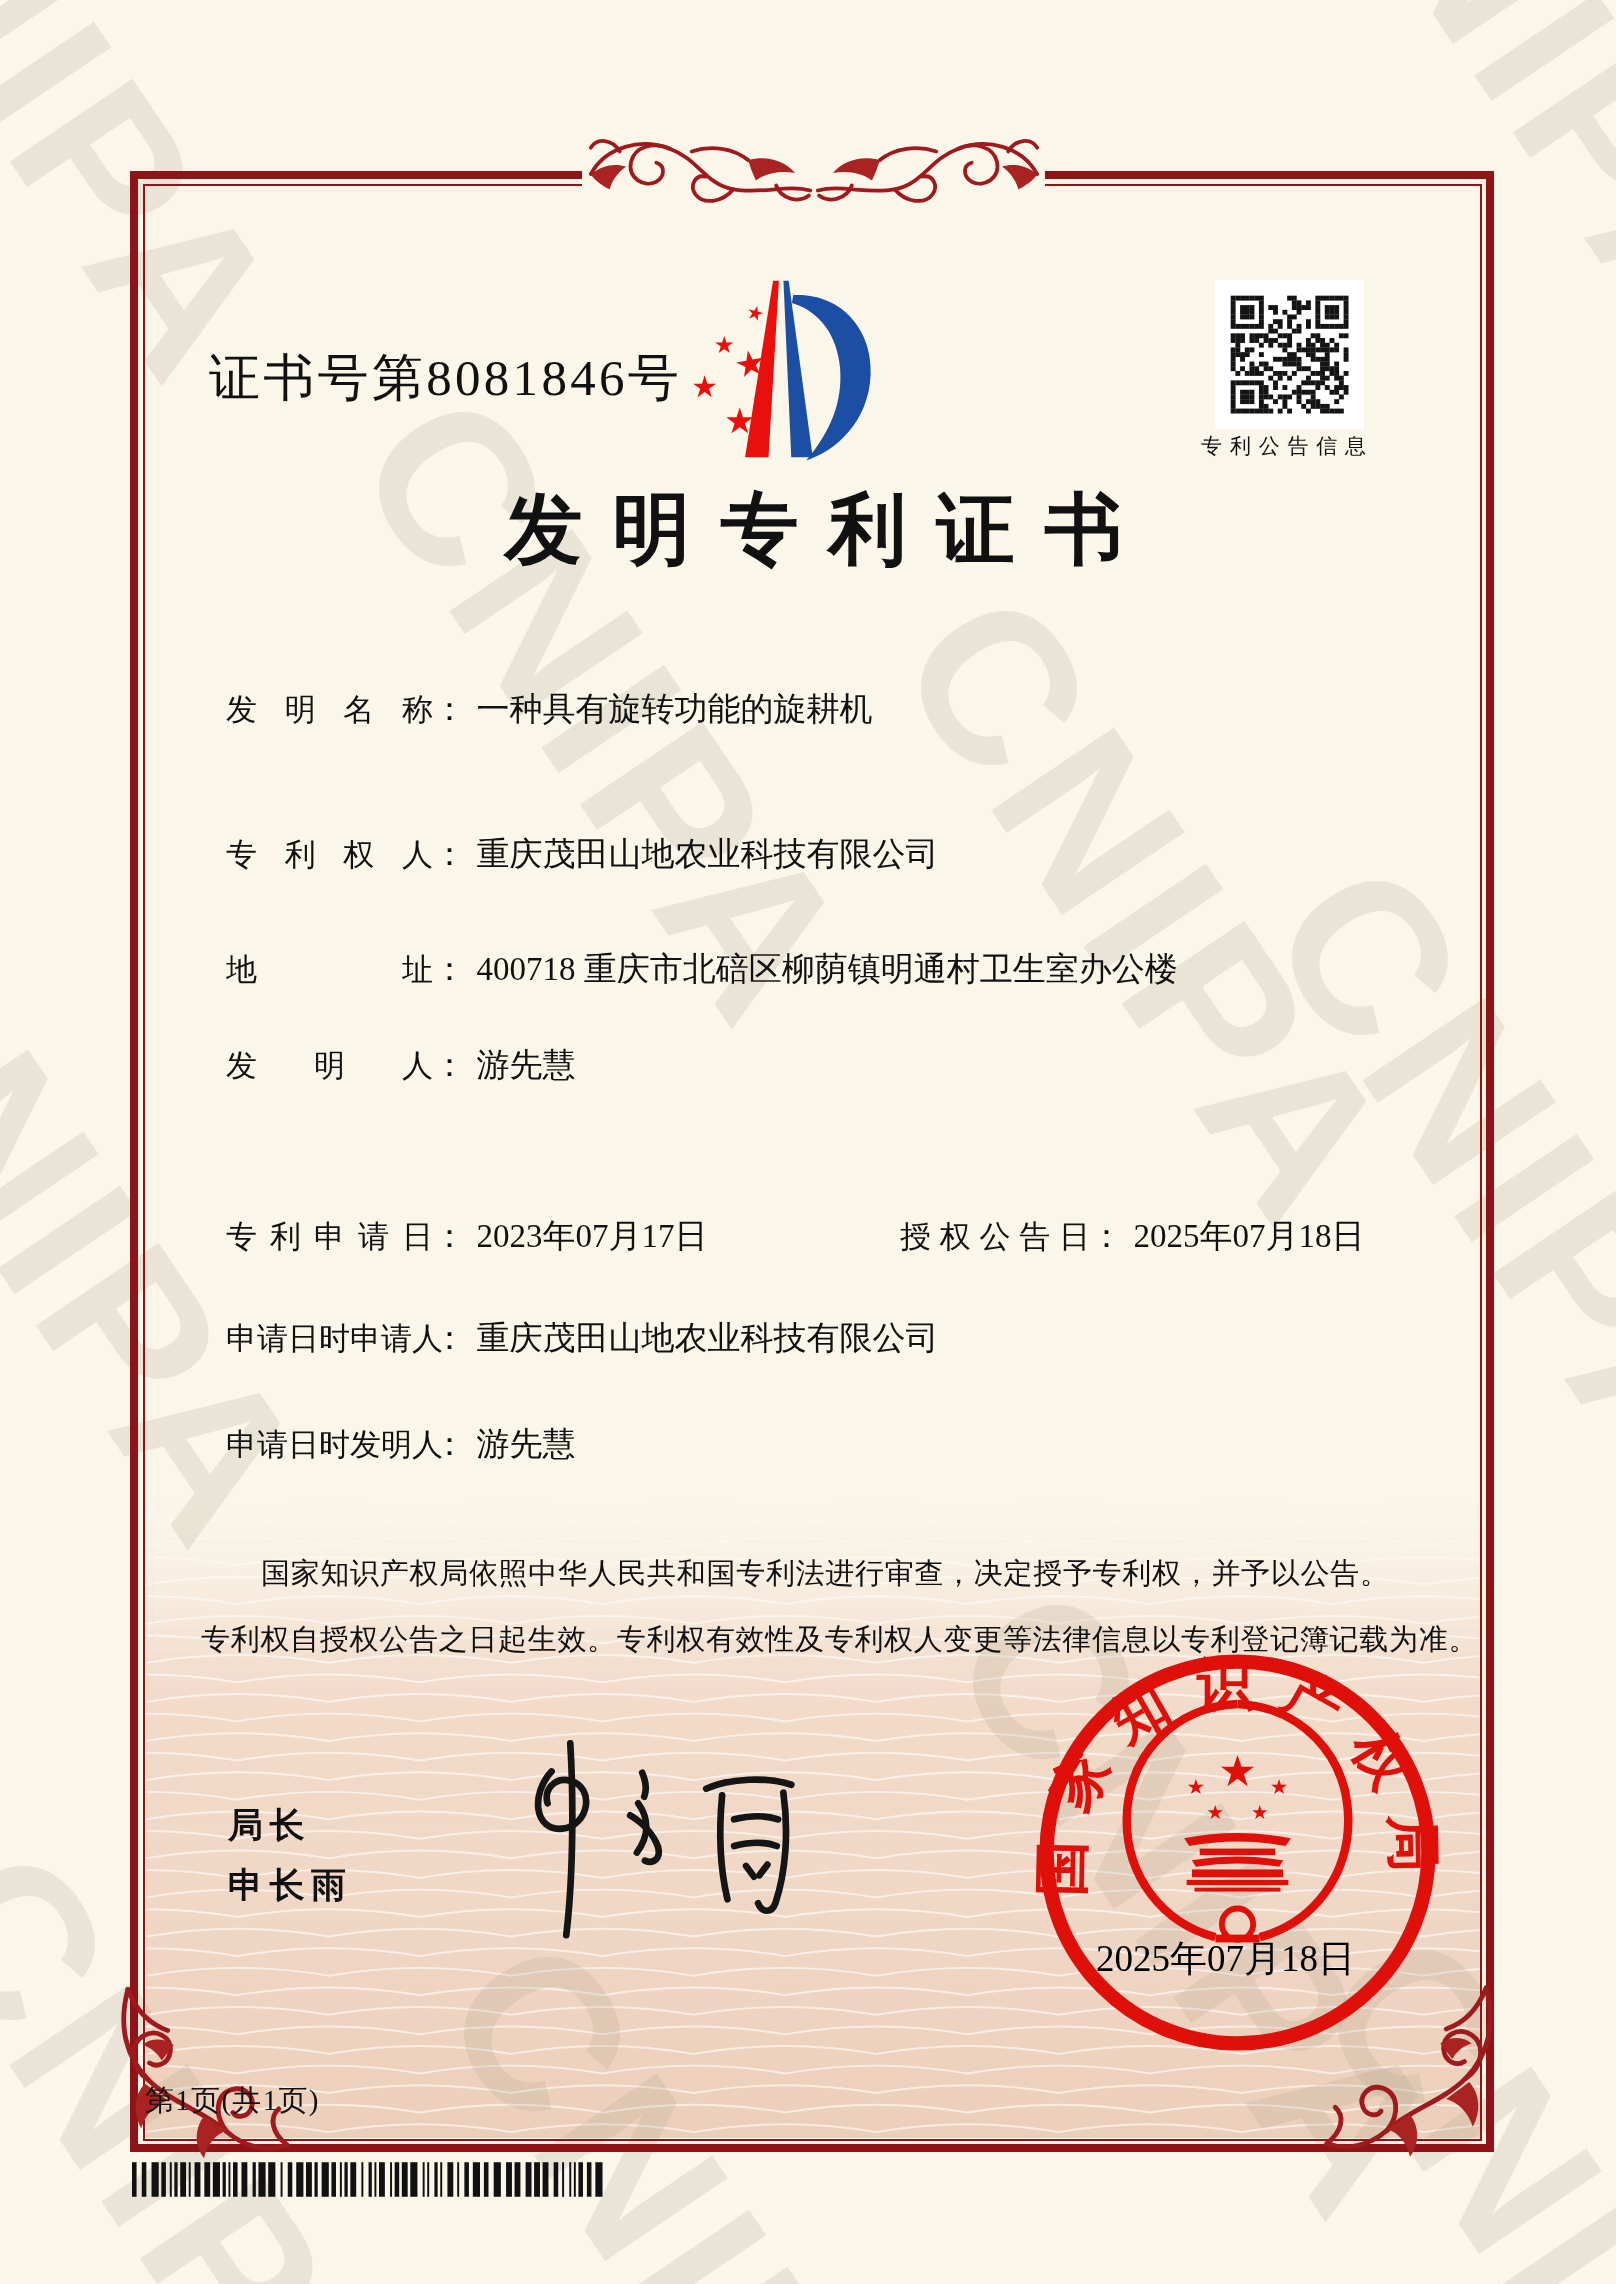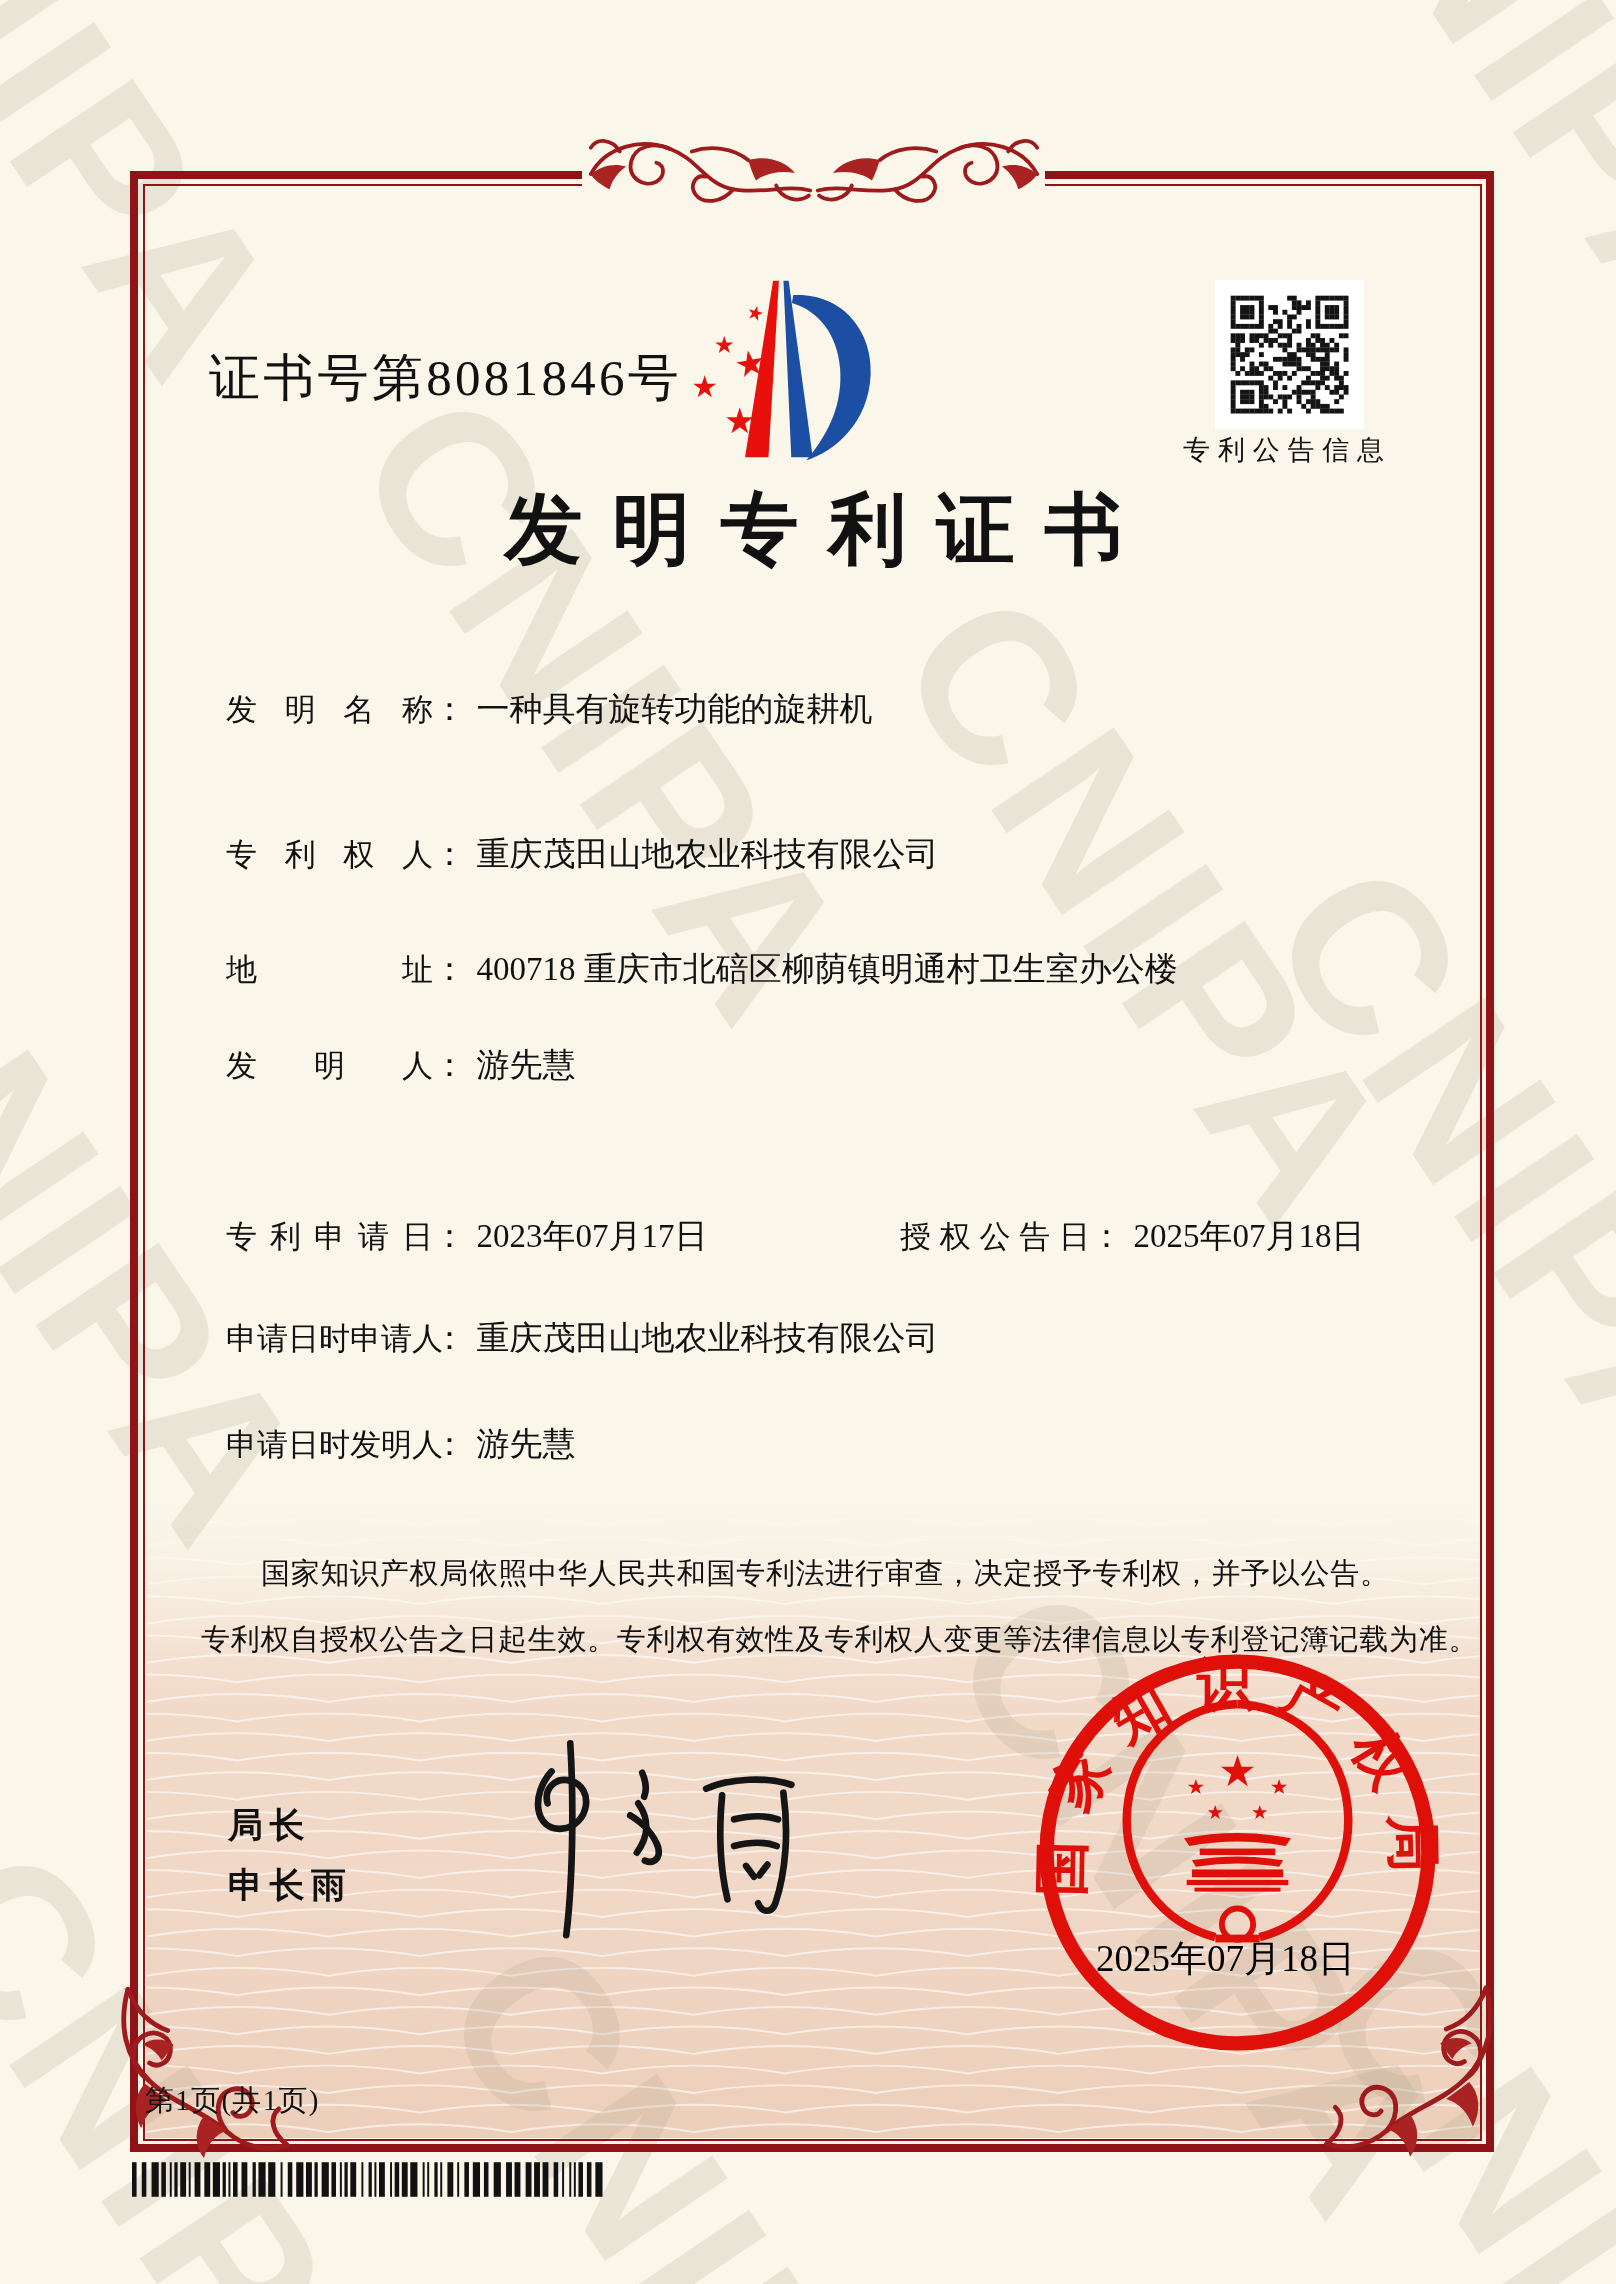--- a/index.html
+++ b/index.html
@@ -23,21 +23,21 @@
   .waves svg{position:absolute;left:0;top:0;}
   
   .wm{position:absolute;font-family:"Liberation Sans",sans-serif;font-weight:bold;
     font-size:215px;letter-spacing:9px;color:rgba(168,158,134,.20);
     transform:translate(-50%,-50%) rotate(56deg);white-space:nowrap;z-index:2;}
   
   .cert-no{position:absolute;left:209px;top:344px;font-size:51px;letter-spacing:3.3px;z-index:5;}
   .logo{position:absolute;left:677px;top:273px;z-index:5;}
   .qr-box{position:absolute;left:1215px;top:280px;width:149px;height:149px;background:#fff;z-index:5;}
   .qr-label{position:absolute;left:1141px;top:432px;width:293px;text-align:center;
-    font-size:27px;letter-spacing:7.8px;z-index:5;}
+    font-size:21px;letter-spacing:7.8px;z-index:5;}
   .title{position:absolute;left:145px;top:478px;width:1337px;text-align:center;
     font-size:78px;font-weight:bold;letter-spacing:30px;text-indent:30px;z-index:5;}
   
   .frow{position:absolute;left:226px;font-size:33px;z-index:5;white-space:nowrap;margin-top:12px;}
   .flabel{display:inline-block;width:207px;font-size:31px;text-align:justify;text-align-last:justify;vertical-align:baseline;}
   .fvalue{margin-left:10.4px;}
   .fpair-right{position:absolute;left:674px;top:0;}
   .flabel-r{display:inline-block;width:190px;font-size:31px;text-align:justify;text-align-last:justify;}
   
   .legal{position:absolute;left:201px;width:1217px;font-size:29px;letter-spacing:0.7px;

